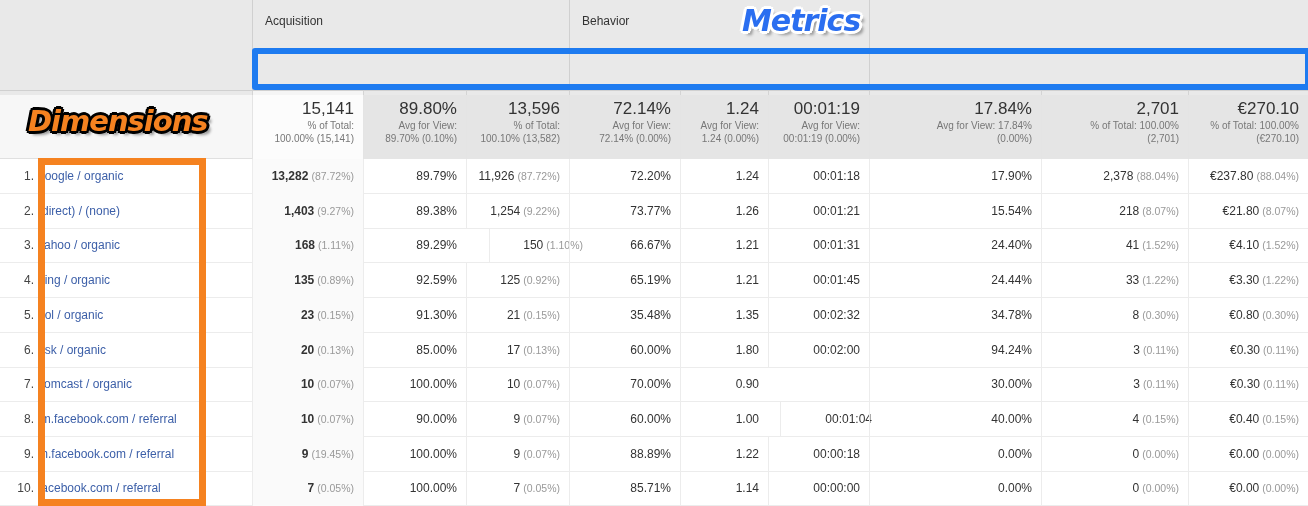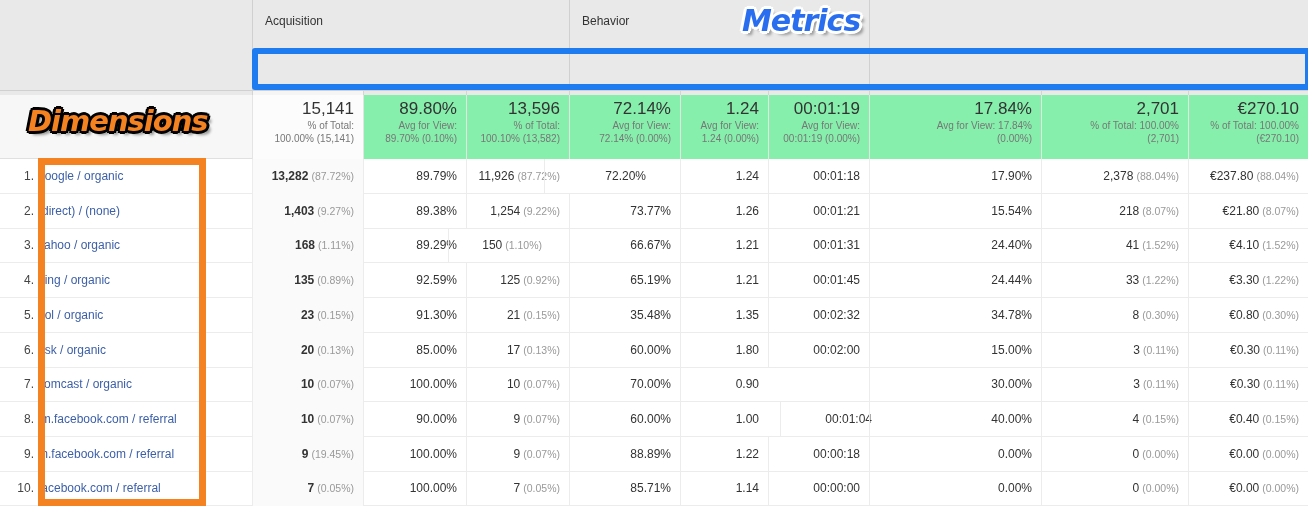--- a/index.html
+++ b/index.html
@@ -105,21 +105,21 @@
     left: 0; top: 133px;
     width: 1308px;
     height: 26px;
     border-bottom: 1px solid #e0e0e0;
     background: #fff;
   }
   .tot-cell {
     position: absolute;
     top: 95px;
     height: 64px;
-    background: #86efac;
+    background: #e5e5e5;
     border-left: 1px solid #e4e4e4;
     padding: 4px 9px 0 6px;
     text-align: right;
   }
   .tot-cell.first { background: #fcfcfc; }
   .tot-big {
     font-size: 17px;
     color: #333;
     line-height: 20px;
     white-space: nowrap;
@@ -351,21 +351,21 @@
 
   <div class="dimsep"></div>
 
   <div id="rows">
       <div class="row" style="top: 159px;">
         <div class="rownum">1.</div>
         <div class="dimcell">google / organic</div>
         <div class="vcell first" style="left: 252px; width: 111px;"><span>13,282</span><span class="pct">(87.72%)</span></div>
         <div class="vcell" style="left: 363px; width: 103px;"><span>89.79%</span></div>
         <div class="vcell" style="left: 466px; width: 103px;"><span>11,926</span><span class="pct">(87.72%)</span></div>
-        <div class="vcell" style="left: 544px; width: 111px;"><span>72.20%</span></div>
+        <div class="vcell" style="left: 569px; width: 111px;"><span>72.20%</span></div>
         <div class="vcell" style="left: 680px; width: 88px;"><span>1.24</span></div>
         <div class="vcell" style="left: 768px; width: 101px;"><span>00:01:18</span></div>
         <div class="vcell" style="left: 869px; width: 172px;"><span>17.90%</span></div>
         <div class="vcell" style="left: 1041px; width: 147px;"><span>2,378</span><span class="pct">(88.04%)</span></div>
         <div class="vcell" style="left: 1188px; width: 120px;"><span>€237.80</span><span class="pct">(88.04%)</span></div>
       </div>
       <div class="row" style="top: 193.7px;">
         <div class="rownum">2.</div>
         <div class="dimcell">(direct) / (none)</div>
         <div class="vcell first" style="left: 252px; width: 111px;"><span>1,403</span><span class="pct">(9.27%)</span></div>
@@ -376,21 +376,21 @@
         <div class="vcell" style="left: 768px; width: 101px;"><span>00:01:21</span></div>
         <div class="vcell" style="left: 869px; width: 172px;"><span>15.54%</span></div>
         <div class="vcell" style="left: 1041px; width: 147px;"><span>218</span><span class="pct">(8.07%)</span></div>
         <div class="vcell" style="left: 1188px; width: 120px; text-align: right;"><span>€21.80</span><span class="pct">(8.07%)</span></div>
       </div>
       <div class="row" style="top: 228.4px;">
         <div class="rownum">3.</div>
         <div class="dimcell">yahoo / organic</div>
         <div class="vcell first" style="left: 252px; width: 111px;"><span>168</span><span class="pct">(1.11%)</span></div>
         <div class="vcell" style="left: 363px; width: 103px;"><span>89.29%</span></div>
-        <div class="vcell" style="left: 448px; width: 103px;"><span>150</span><span class="pct">(1.10%)</span></div>
+        <div class="vcell" style="left: 489px; width: 103px;"><span>150</span><span class="pct">(1.10%)</span></div>
         <div class="vcell" style="left: 569px; width: 111px;"><span>66.67%</span></div>
         <div class="vcell" style="left: 680px; width: 88px;"><span>1.21</span></div>
         <div class="vcell" style="left: 768px; width: 101px;"><span>00:01:31</span></div>
         <div class="vcell" style="left: 869px; width: 172px;"><span>24.40%</span></div>
         <div class="vcell" style="left: 1041px; width: 147px;"><span>41</span><span class="pct">(1.52%)</span></div>
         <div class="vcell" style="left: 1188px; width: 120px;"><span>€4.10</span><span class="pct">(1.52%)</span></div>
       </div>
       <div class="row" style="top: 263.1px;">
         <div class="rownum">4.</div>
         <div class="dimcell">bing / organic</div>
@@ -419,21 +419,21 @@
       </div>
       <div class="row" style="top: 332.5px;">
         <div class="rownum">6.</div>
         <div class="dimcell">ask / organic</div>
         <div class="vcell first" style="left: 252px; width: 111px;"><span>20</span><span class="pct">(0.13%)</span></div>
         <div class="vcell" style="left: 363px; width: 103px;"><span>85.00%</span></div>
         <div class="vcell" style="left: 466px; width: 103px;"><span>17</span><span class="pct">(0.13%)</span></div>
         <div class="vcell" style="left: 569px; width: 111px;"><span>60.00%</span></div>
         <div class="vcell" style="left: 680px; width: 88px;"><span>1.80</span></div>
         <div class="vcell" style="left: 768px; width: 101px;"><span>00:02:00</span></div>
-        <div class="vcell" style="left: 869px; width: 172px;"><span>15.00%</span></div>
+        <div class="vcell" style="left: 869px; width: 172px;"><span>94.24%</span></div>
         <div class="vcell" style="left: 1041px; width: 147px;"><span>3</span><span class="pct">(0.11%)</span></div>
         <div class="vcell" style="left: 1188px; width: 120px;"><span>€0.30</span><span class="pct">(0.11%)</span></div>
       </div>
       <div class="row" style="top: 367.2px;">
         <div class="rownum">7.</div>
         <div class="dimcell">comcast / organic</div>
         <div class="vcell first" style="left: 252px; width: 111px;"><span>10</span><span class="pct">(0.07%)</span></div>
         <div class="vcell" style="left: 363px; width: 103px;"><span>100.00%</span></div>
         <div class="vcell" style="left: 466px; width: 103px;"><span>10</span><span class="pct">(0.07%)</span></div>
         <div class="vcell" style="left: 569px; width: 111px;"><span>70.00%</span></div>

